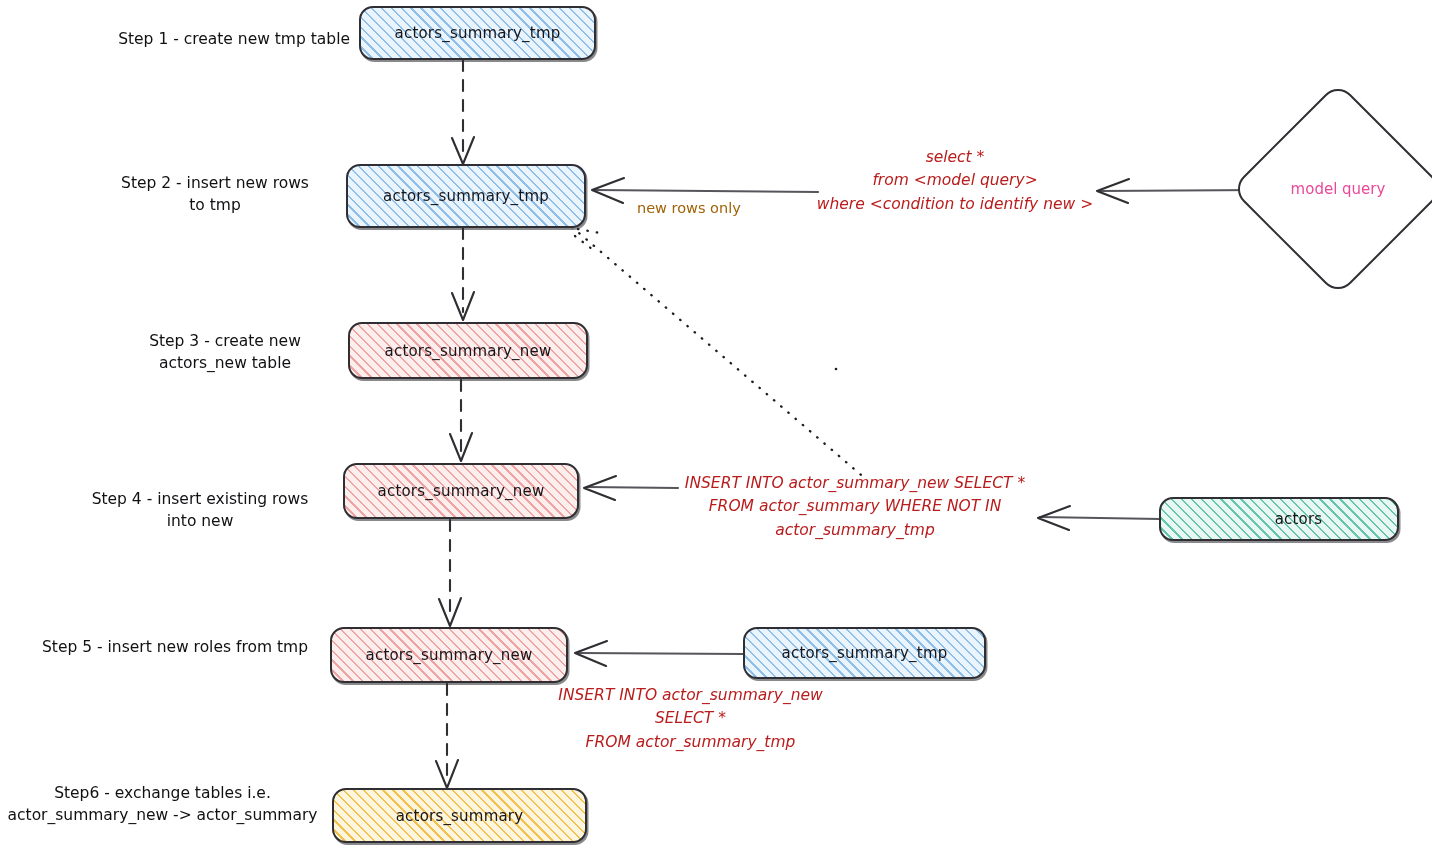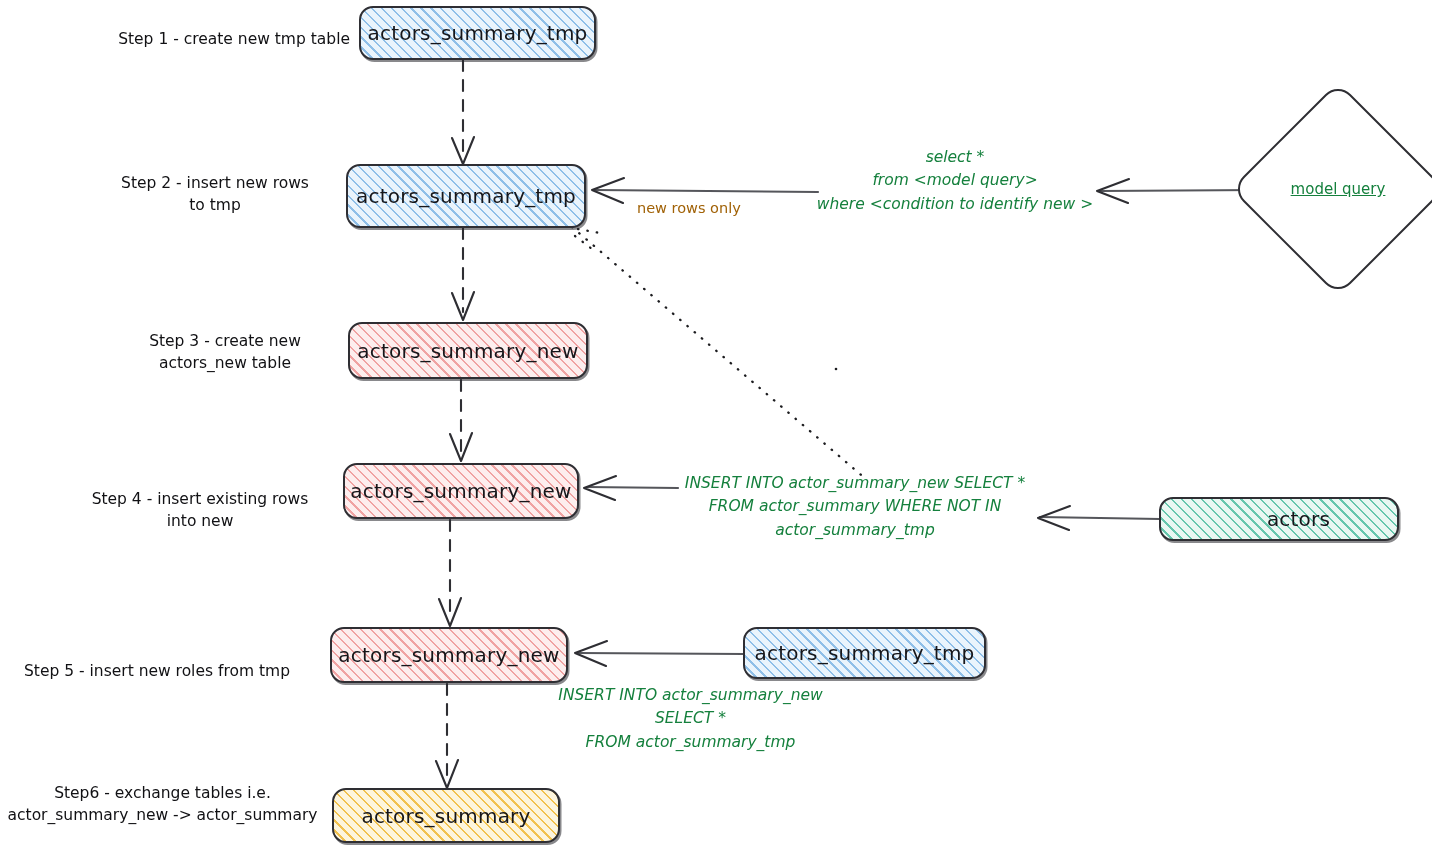--- a/index.html
+++ b/index.html
@@ -12,21 +12,21 @@
   #stage { position:relative; width:1432px; height:850px; }
 
   
   .node {
     position:absolute;
     box-sizing:border-box;
     border:2px solid #2e2e33;
     border-radius:14px;
     display:flex; align-items:center; justify-content:center;
     text-align:center;
-    font-size:20px;
+    font-size:15px;
     color:#16161a;
     letter-spacing:.2px;
     box-shadow:1.5px 2px 0 rgba(40,40,45,.55);
   }
   .node .lbl { position:relative; z-index:2; pointer-events:none; }
 
   .hatch-blue {
     background-color:#eaf4fc;
     background-image:repeating-linear-gradient(45deg,
        #8fbfe8 0px, #8fbfe8 1.6px, rgba(255,255,255,0) 1.6px, rgba(255,255,255,0) 7px);
@@ -53,37 +53,37 @@
     position:absolute;
     box-sizing:border-box;
     border:2px solid #2e2e33;
     border-radius:18px;
     background:#ffffff;
     transform:rotate(45deg);
   }
   .diamond-label {
     position:absolute;
     display:flex; align-items:center; justify-content:center;
-    font-size:15px; color:#15803d;text-decoration:underline;
+    font-size:15px; color:#ec4899;
   }
 
   
   .txt {
     position:absolute;
     font-size:15.5px;
     color:#111114;
     line-height:1.45;
     text-align:center;
     white-space:pre;
   }
   .txt-right { text-align:right; }
   .sql {
     position:absolute;
     font-size:15.5px;
-    color:#15803d;
+    color:#b91c1c;
     line-height:1.5;
     text-align:center;
     white-space:pre;
     font-family:"DejaVu Sans", sans-serif;
     font-style:italic;
   }
   .small-lbl {
     position:absolute;
     font-size:14.5px;
     color:#a16207;
@@ -152,21 +152,21 @@
     </g>
   </svg>
 
   <div class="txt txt-right" style="left:60px;  top:28px;  width:290px;">Step 1 - create new tmp table</div>
   <div class="txt" style="left:100px; top:172px; width:230px;">Step 2 - insert new rows
 to tmp</div>
   <div class="txt" style="left:125px; top:330px; width:200px;">Step 3 - create new
 actors_new table</div>
   <div class="txt" style="left:70px;  top:488px; width:260px;">Step 4 - insert existing rows
 into new</div>
-  <div class="txt" style="left:12px;  top:636px; width:290px;margin-top:24px;">Step 5 - insert new roles from tmp</div>
+  <div class="txt" style="left:30px;  top:636px; width:290px;">Step 5 - insert new roles from tmp</div>
   <div class="txt" style="left:5px;   top:782px; width:315px;">Step6 - exchange tables i.e.
 actor_summary_new -&gt; actor_summary</div>
 
   <div class="node hatch-blue" style="left:359px; top:6px; width:237px; height:54px;">
     <span class="lbl">actors_summary_tmp</span>
   </div>
 
   <div class="node hatch-blue" style="left:346px; top:164px; width:240px; height:64px;">
     <span class="lbl">actors_summary_tmp</span>
   </div>
@@ -176,21 +176,21 @@
   </div>
 
   <div class="node hatch-red" style="left:343px; top:463px; width:236px; height:56px;">
     <span class="lbl">actors_summary_new</span>
   </div>
 
   <div class="node hatch-red" style="left:330px; top:627px; width:238px; height:56px;">
     <span class="lbl">actors_summary_new</span>
   </div>
 
-  <div class="node hatch-yellow" style="left:332px; top:788px; width:228px; height:55px;">
+  <div class="node hatch-yellow" style="left:332px; top:788px; width:255px; height:55px;">
     <span class="lbl">actors_summary</span>
   </div>
 
   <div class="node hatch-green" style="left:1159px; top:497px; width:240px; height:44px;">
     <span class="lbl">actors</span>
   </div>
 
   <div class="node hatch-blue" style="left:743px; top:627px; width:243px; height:52px;">
     <span class="lbl">actors_summary_tmp</span>
   </div>

